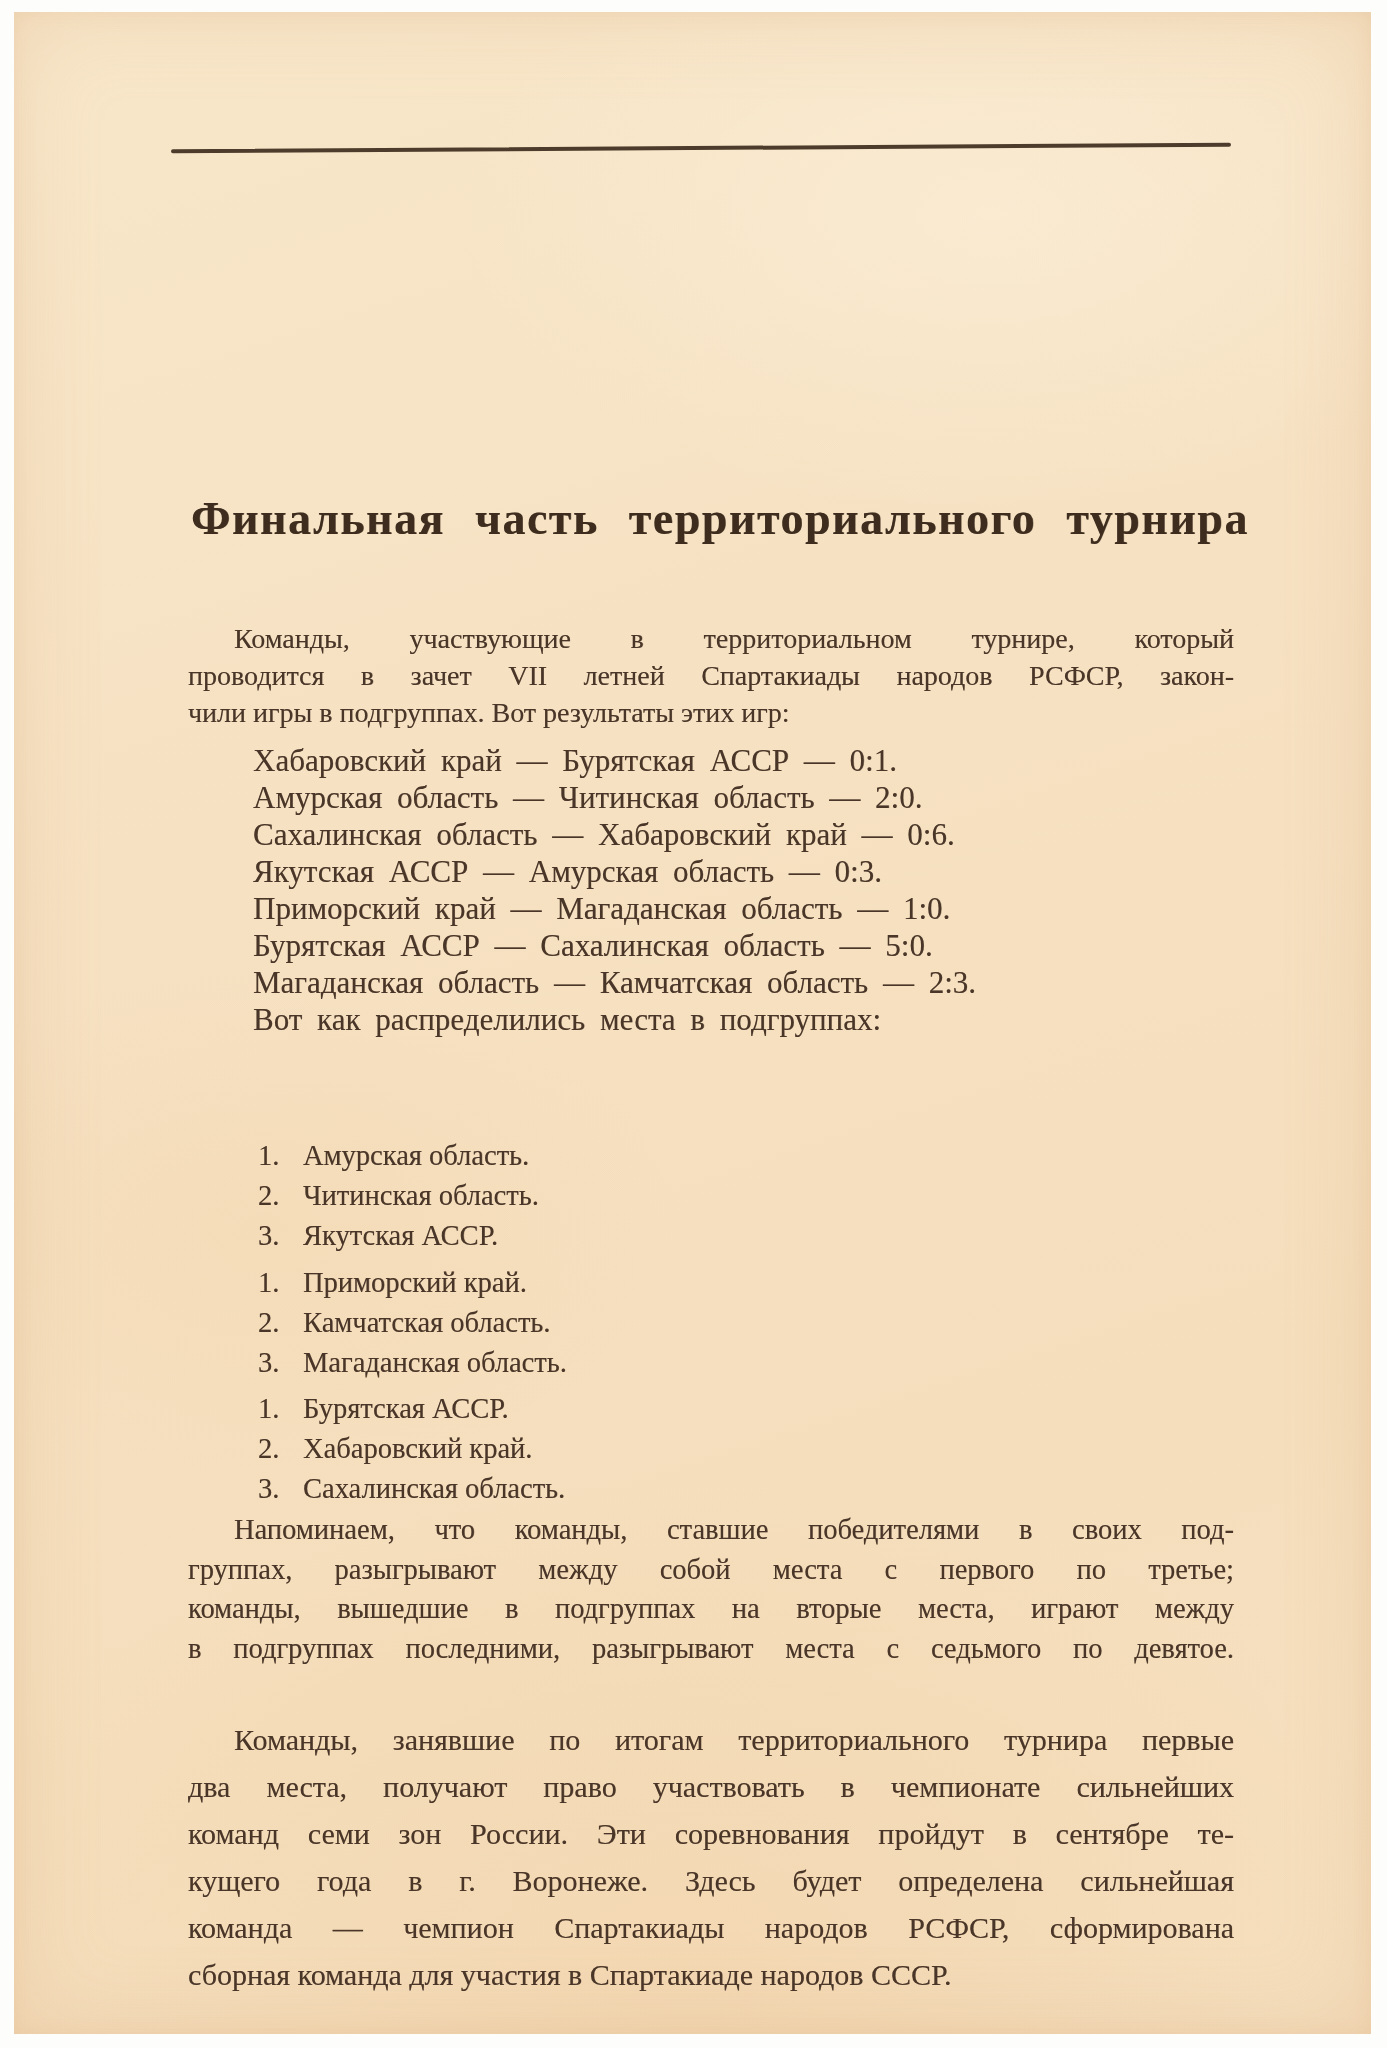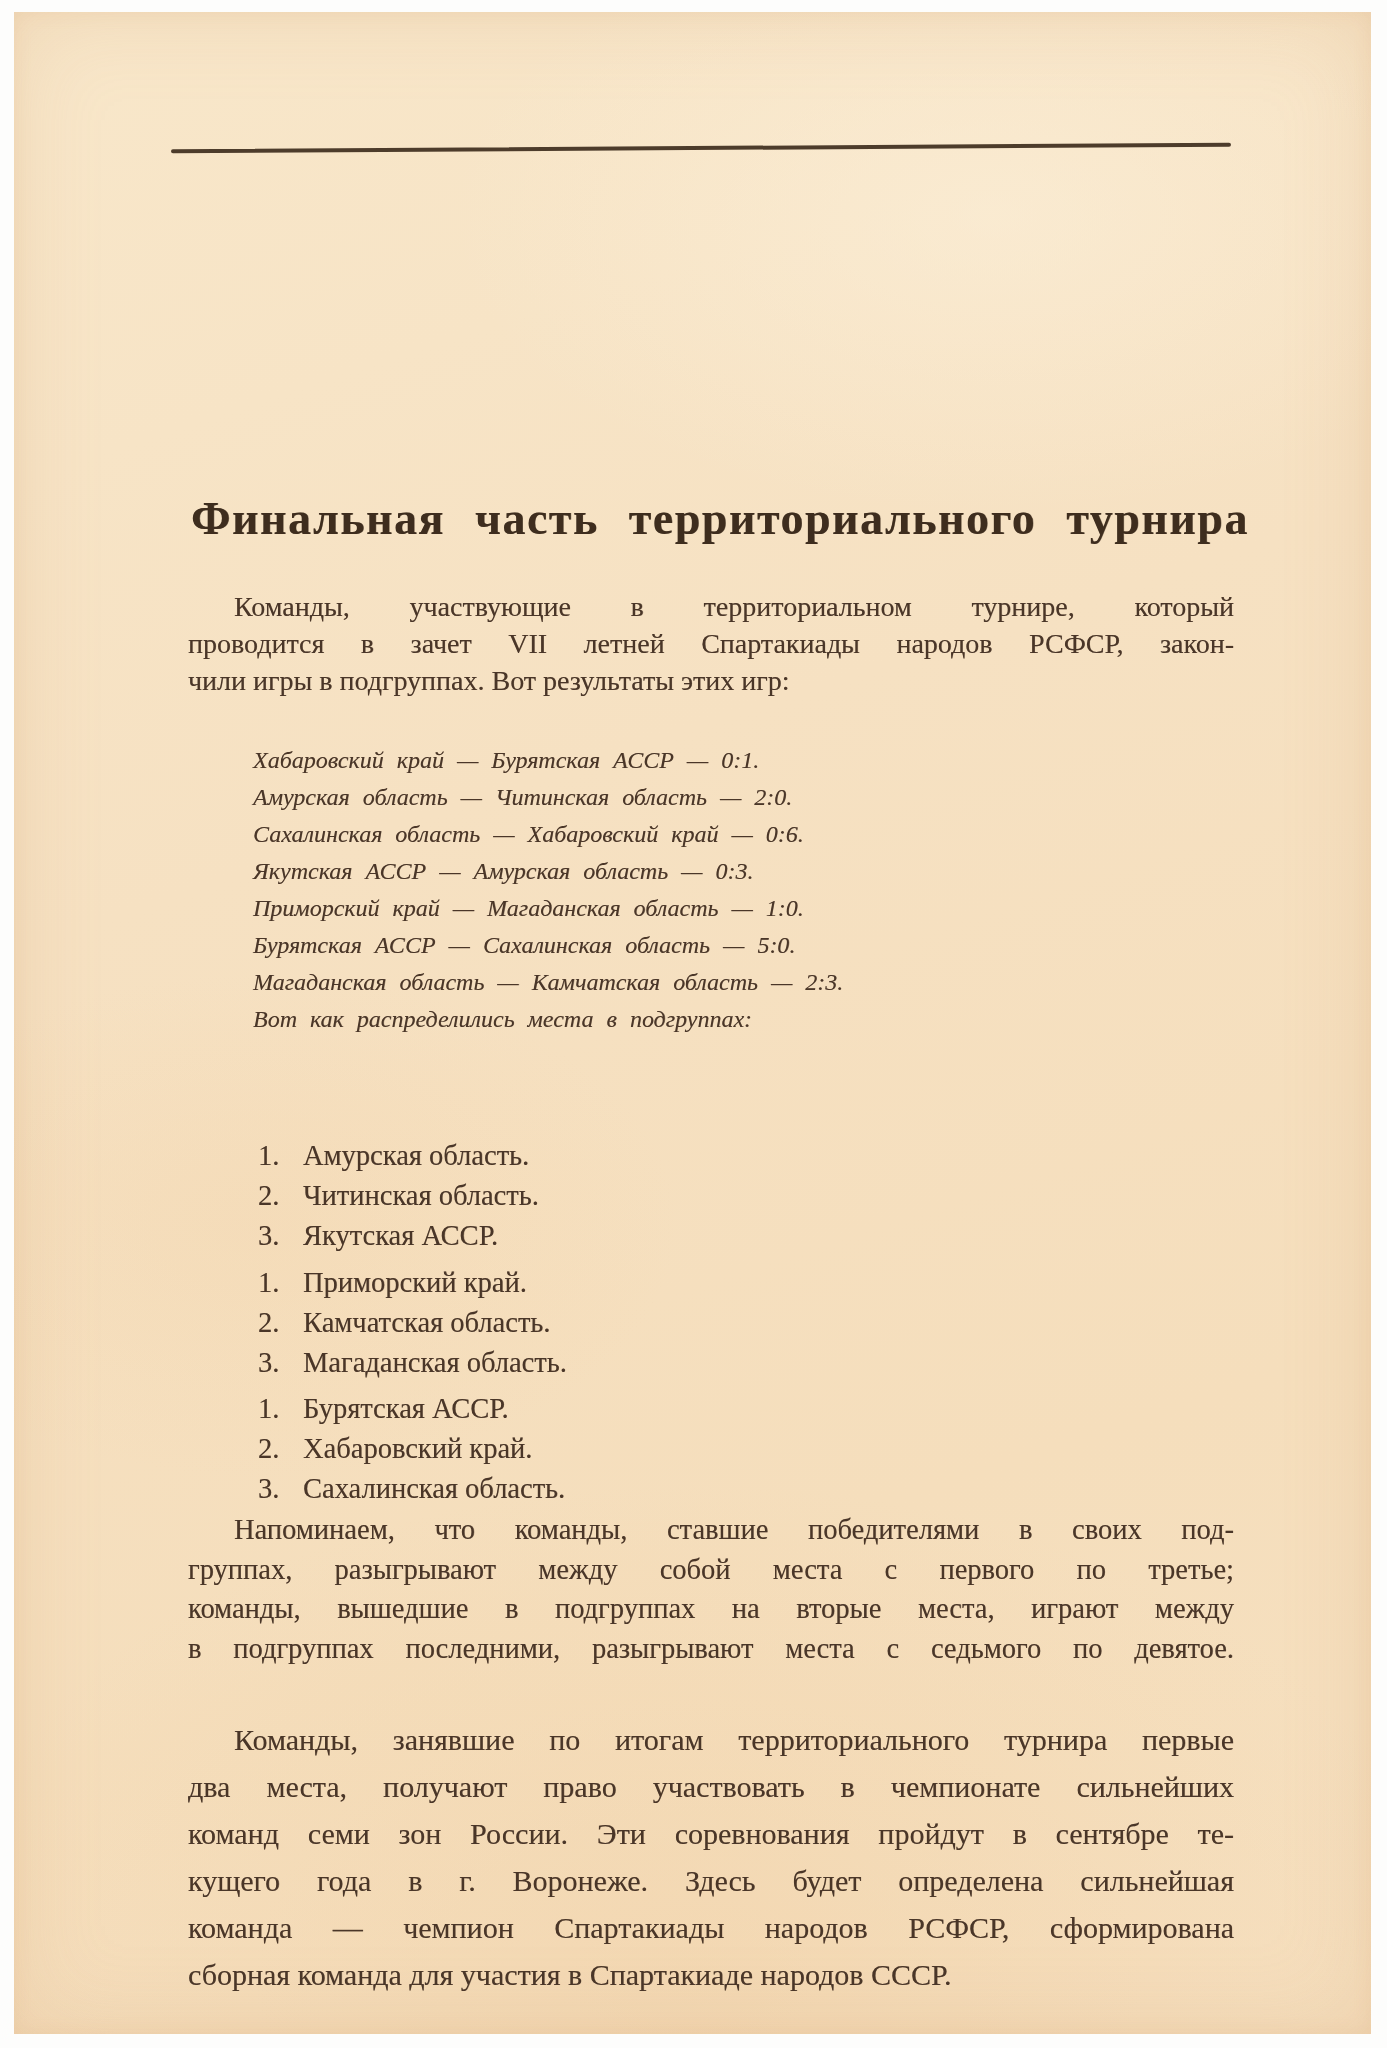--- a/index.html
+++ b/index.html
@@ -49,28 +49,27 @@
     width: 1046px;
     font-size: 28px;
     line-height: 37px;
   }
   .para .jline {
     text-align: justify;
     text-align-last: justify;
   }
   .para .jline:first-of-type { text-indent: 46px; }
   .para.open-end .jline:last-of-type { text-align-last: left; }
-  .intro { top: 588px; }
+  .intro { top: 620px; }
   .results {
     position: absolute;
     left: 253px; top: 742px;
-    font-size: 24px;
+    font-size: 31px;
     line-height: 37px;
     word-spacing: 7px;
-    font-style: italic;
   }
   .results .row { height: 37px; }
   .group {
     position: absolute;
     left: 258px;
     font-size: 28.5px;
     line-height: 40px;
   }
   .group .item { display: flex; }
   .group .rank { width: 45px; flex: 0 0 45px; }

